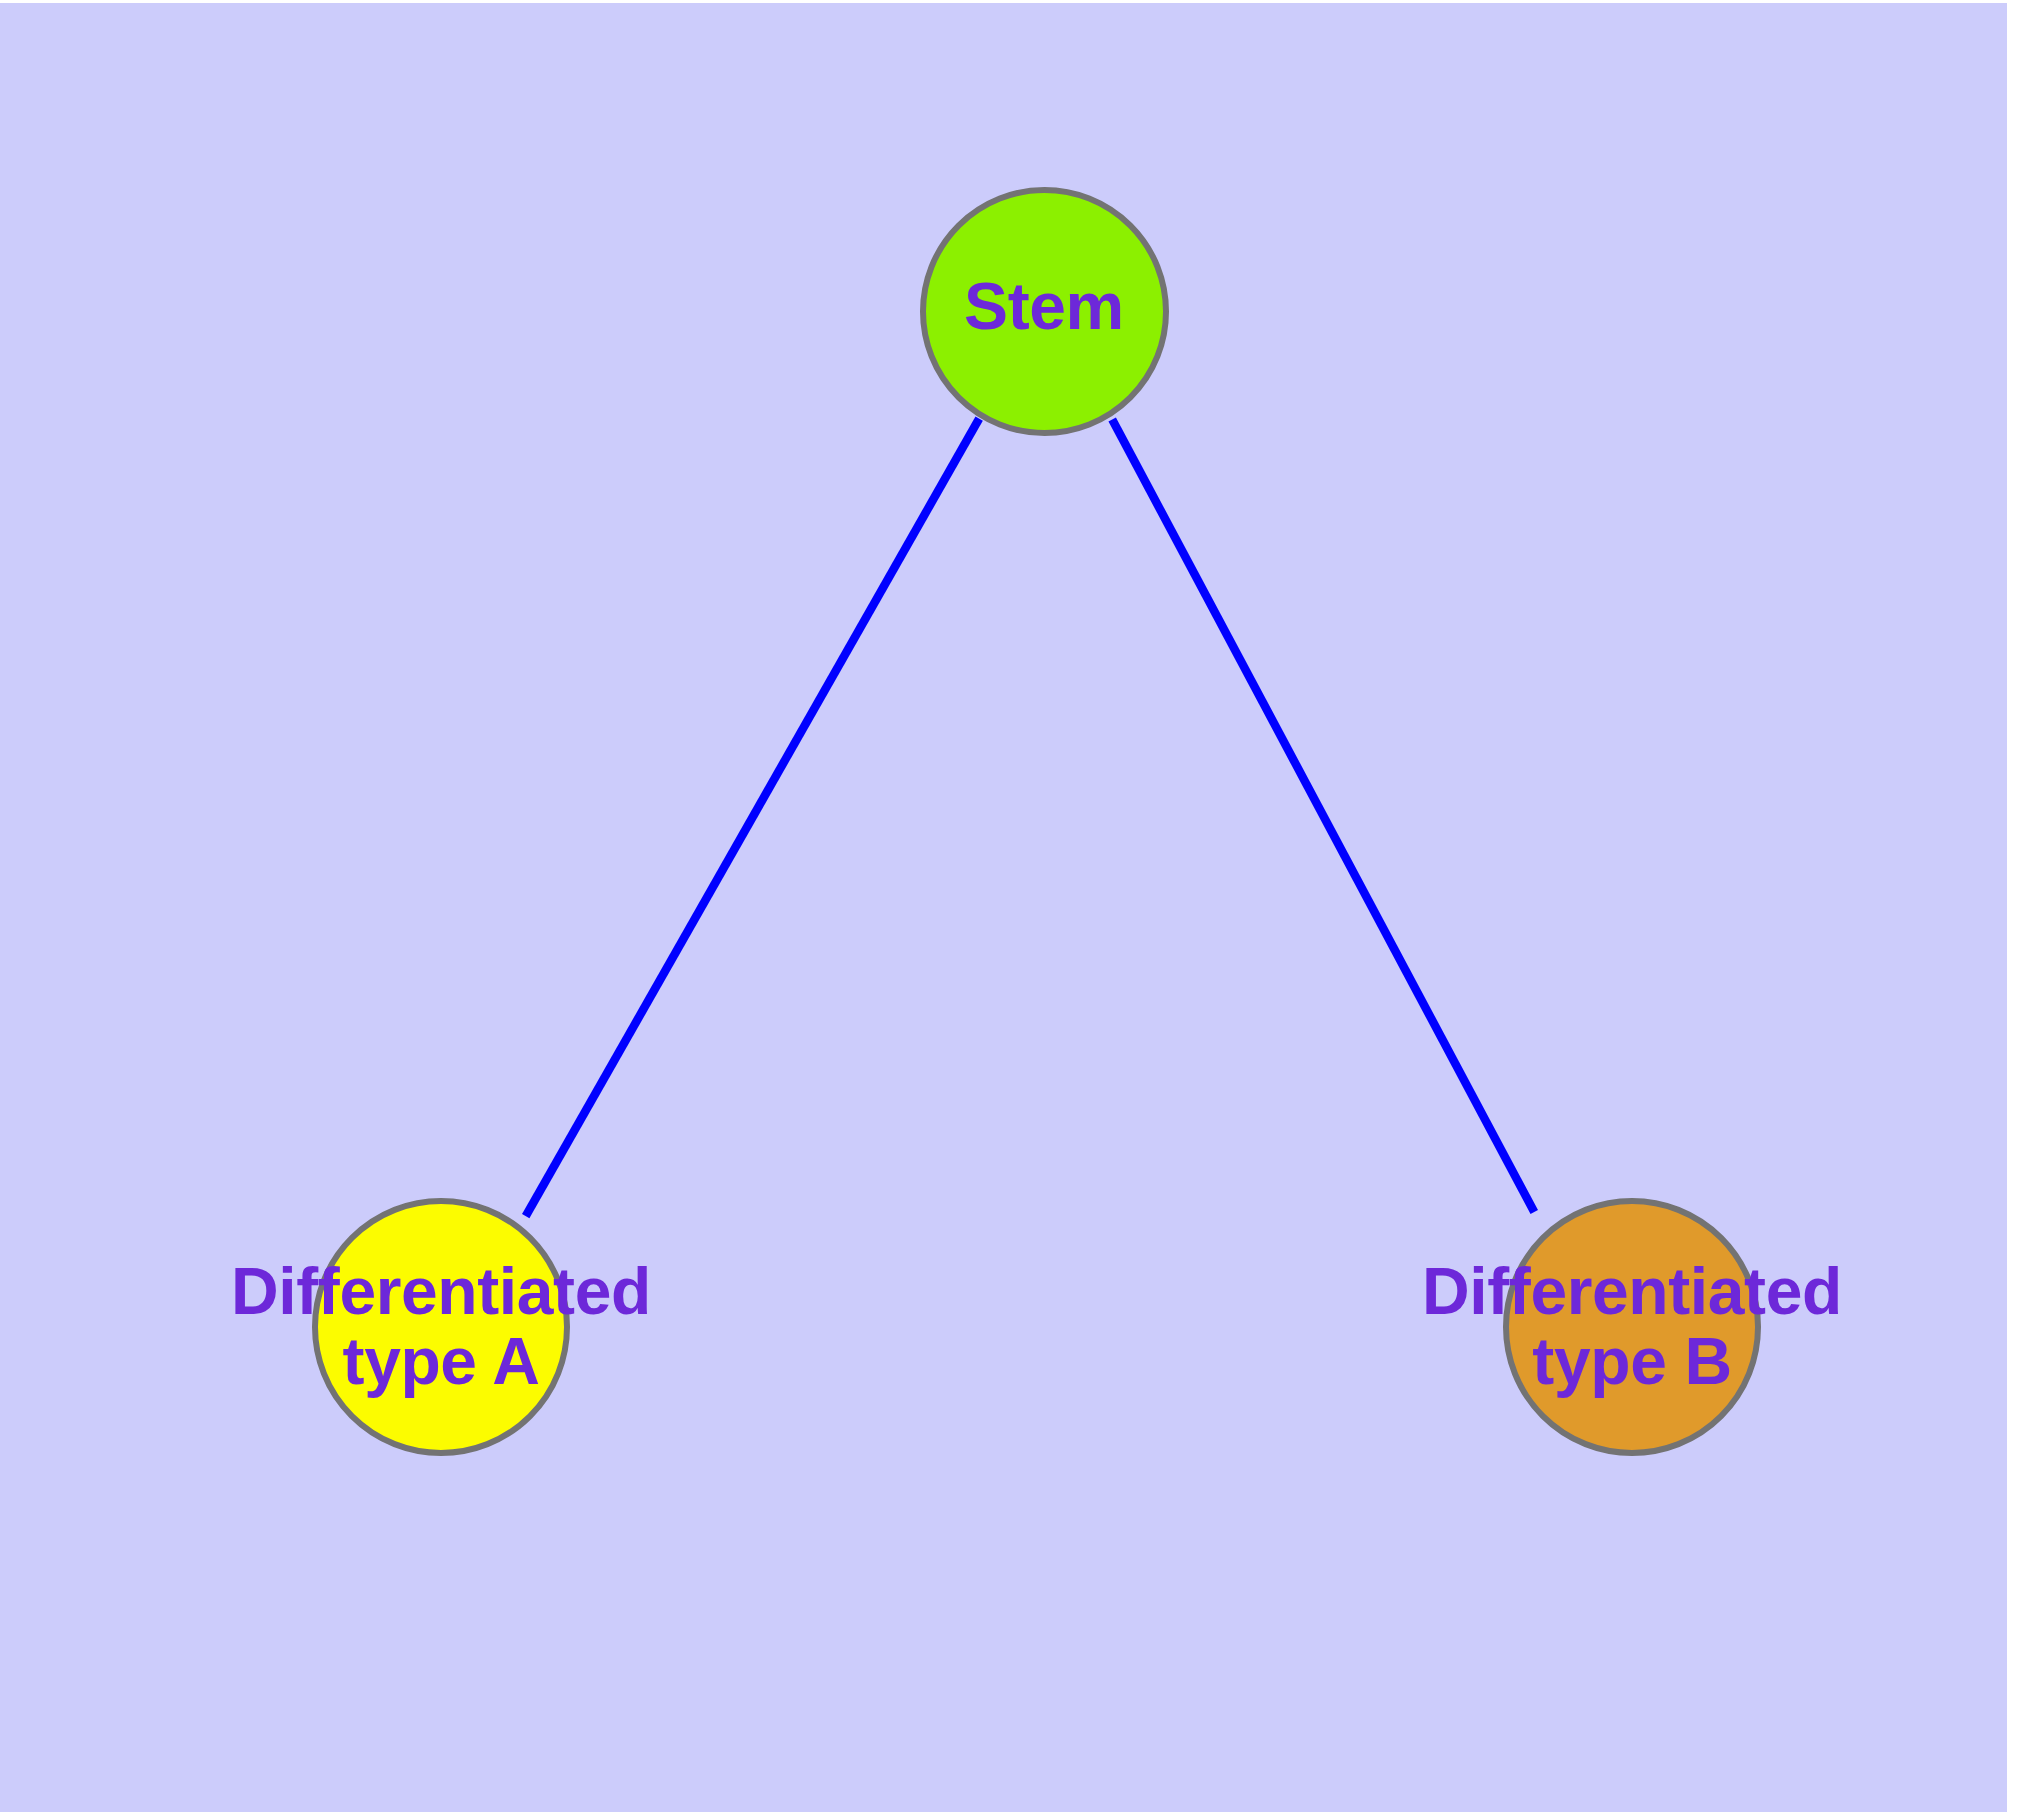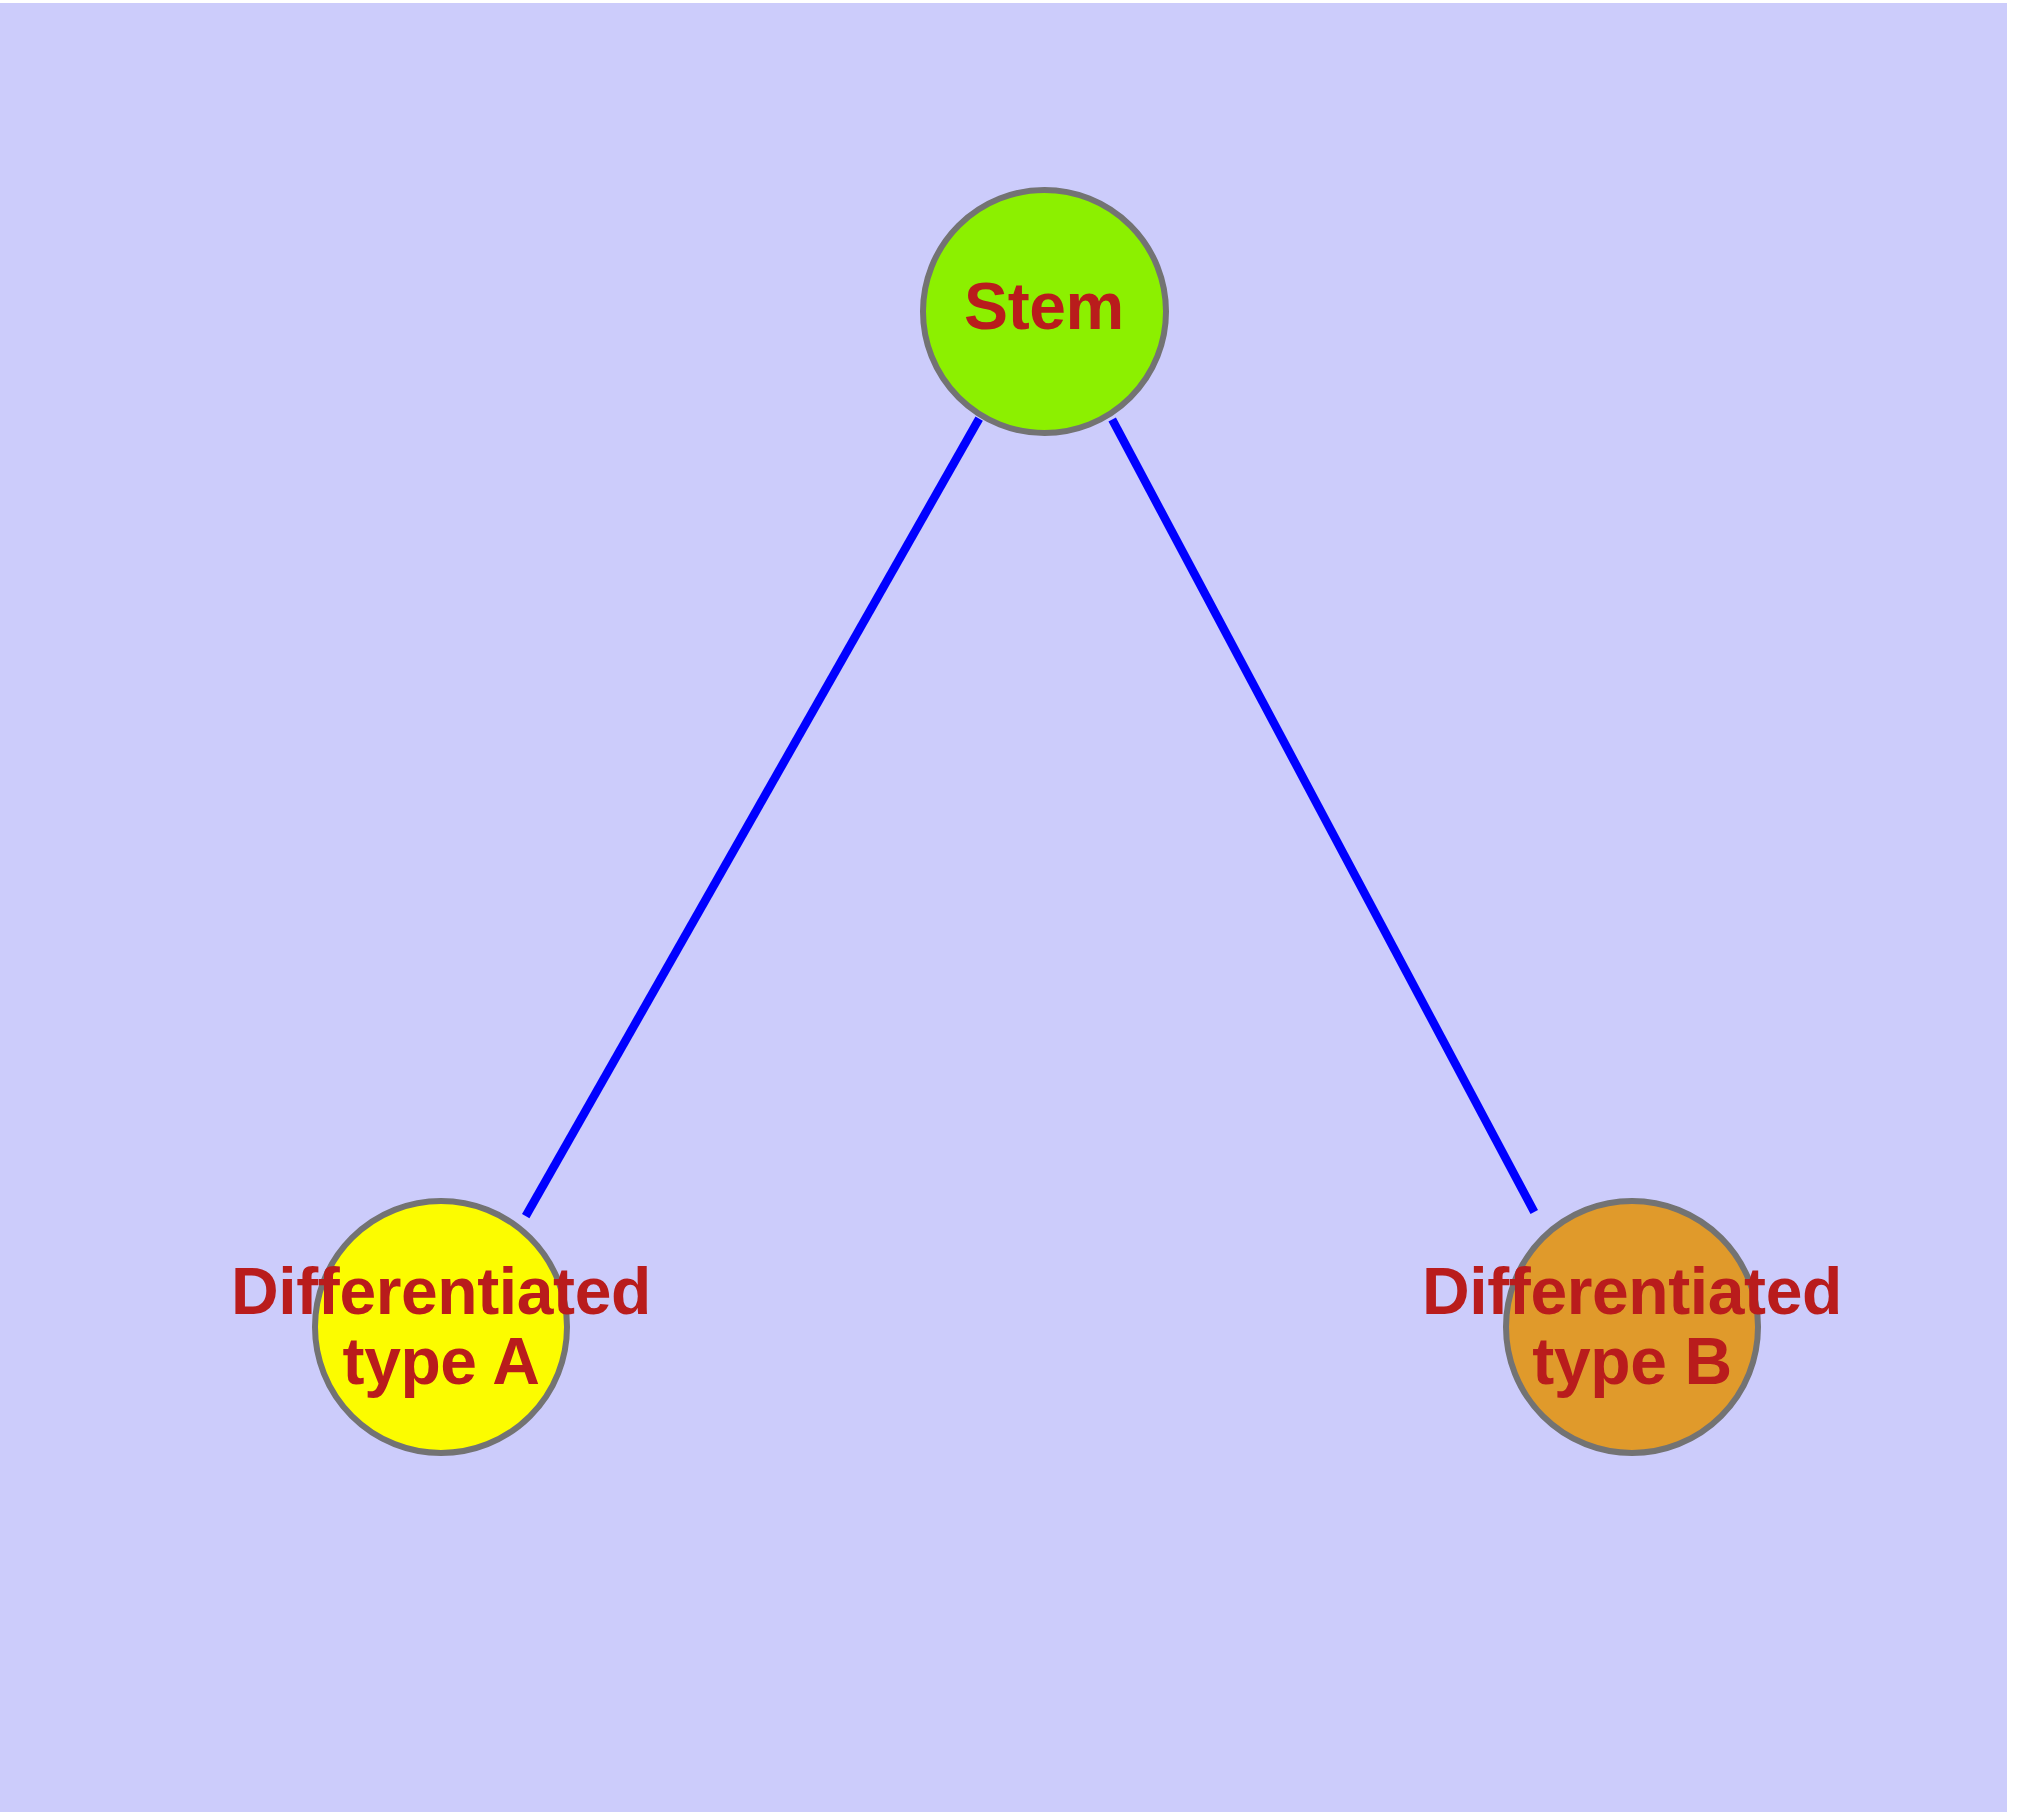--- a/index.html
+++ b/index.html
@@ -33,21 +33,21 @@
   }
   .node-group { position: absolute; }
   .node-circle {
     position: absolute;
     border-radius: 50%;
     box-sizing: border-box;
     border: 6px solid #737373;
   }
   .node-label {
     position: absolute;
-    color: #b91c1c;
+    color: #6d28d9;
     font-weight: bold;
     text-align: center;
     white-space: nowrap;
     line-height: 1.06;
     letter-spacing: -0.4px;
   }
 </style>
 </head>
 <body>
 

